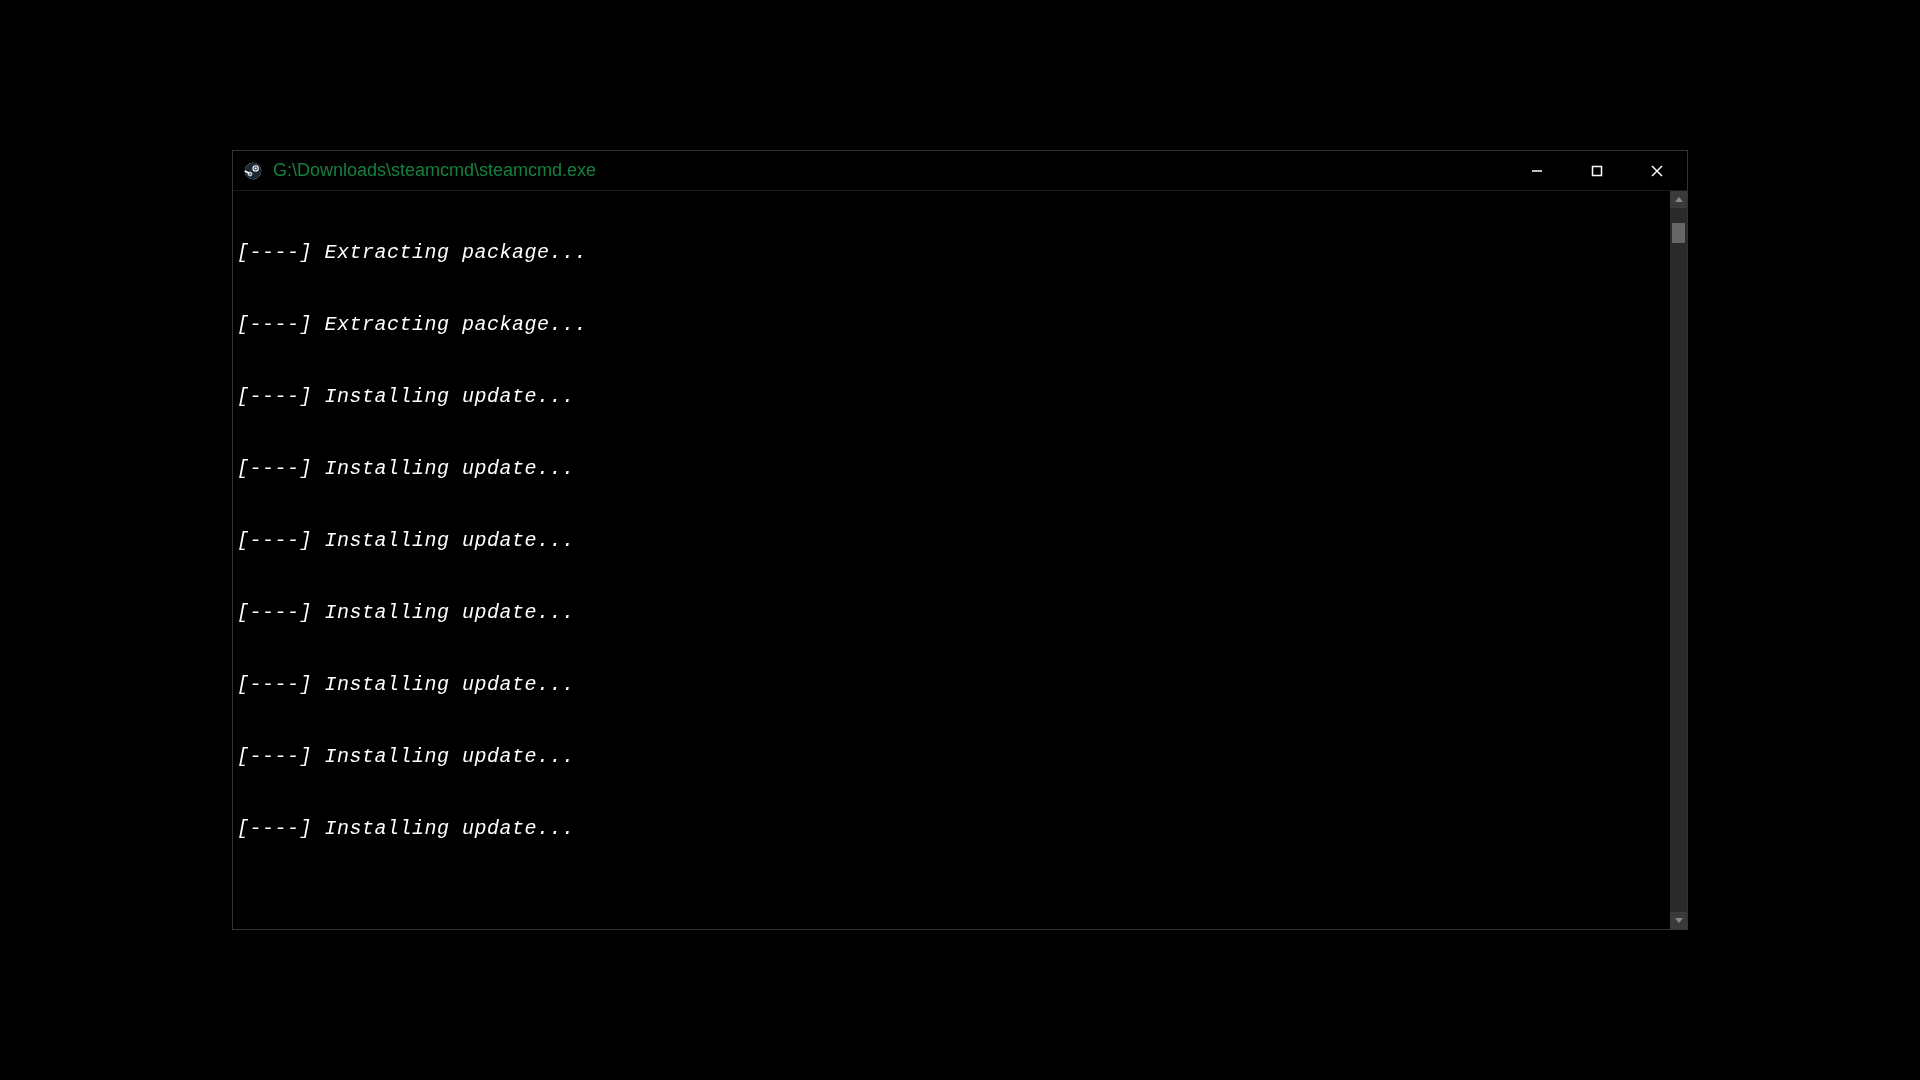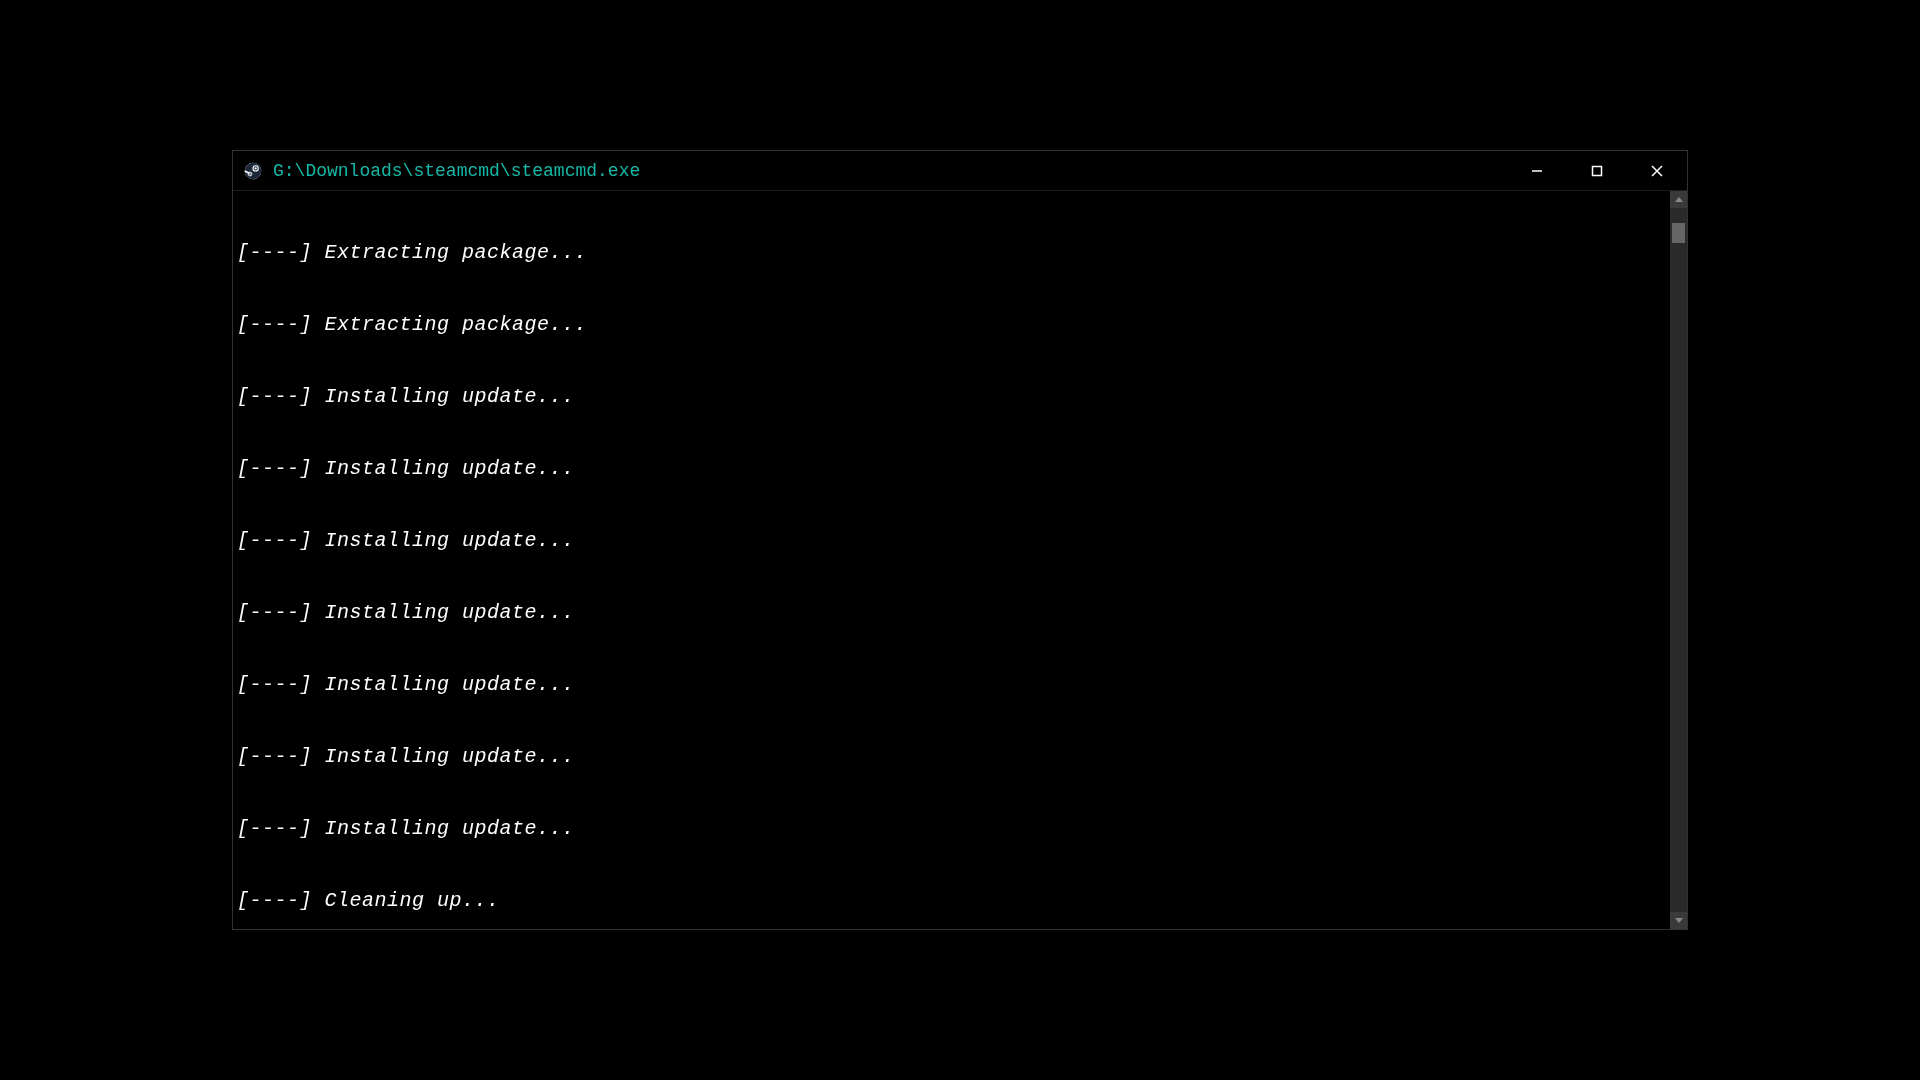--- a/index.html
+++ b/index.html
@@ -35,22 +35,22 @@
     }
     .titlebar-icon {
       width: 20px;
       height: 20px;
       margin-left: 10px;
       display: flex;
       align-items: center;
       justify-content: center;
     }
     .titlebar-title {
-      color: #14b8a6;
-      font-family: Liberation Mono, monospace;
+      color: #15803d;
+      font-family: Liberation Sans, sans-serif;
       font-size: 18px;
       margin-left: 10px;
     }
     .titlebar-controls {
       position: absolute;
       right: 0;
       top: 0;
       height: 100%;
       display: flex;
     }
@@ -154,21 +154,20 @@
     <div class="terminal">
       <div class="terminal-line">[----] Extracting package...</div>
       <div class="terminal-line">[----] Extracting package...</div>
       <div class="terminal-line">[----] Installing update...</div>
       <div class="terminal-line">[----] Installing update...</div>
       <div class="terminal-line">[----] Installing update...</div>
       <div class="terminal-line">[----] Installing update...</div>
       <div class="terminal-line">[----] Installing update...</div>
       <div class="terminal-line">[----] Installing update...</div>
       <div class="terminal-line">[----] Installing update...</div>
-      <div class="terminal-line">[----] Cleaning up...</div>
       
       
       
       
       
       
       
       
       
       

